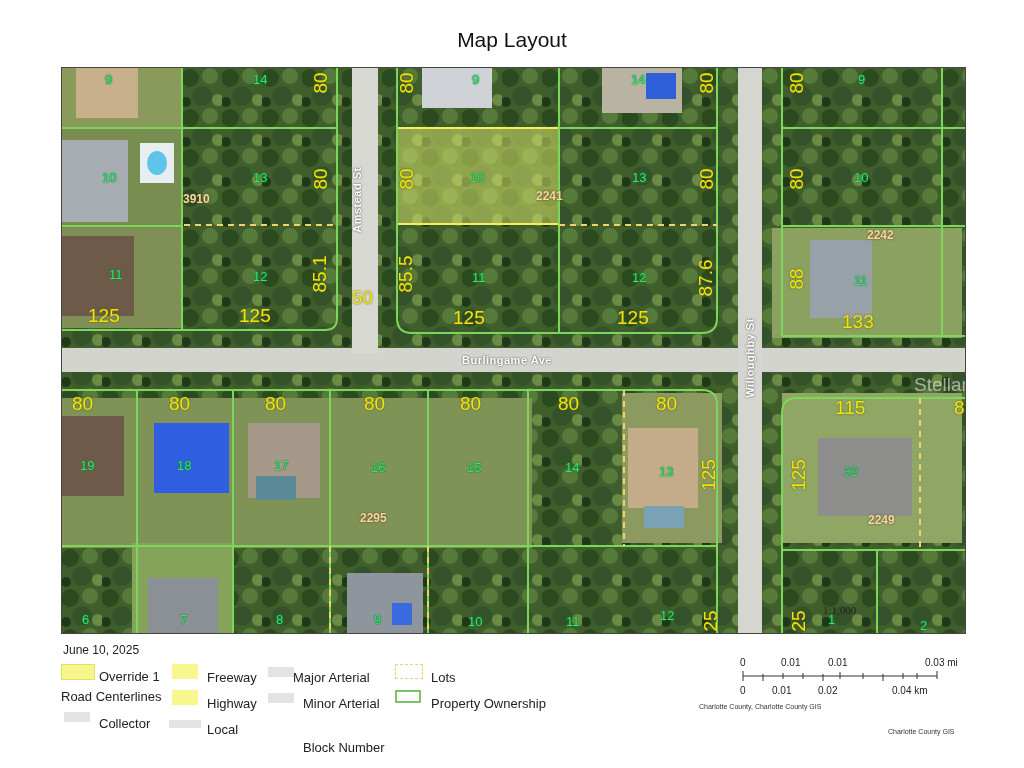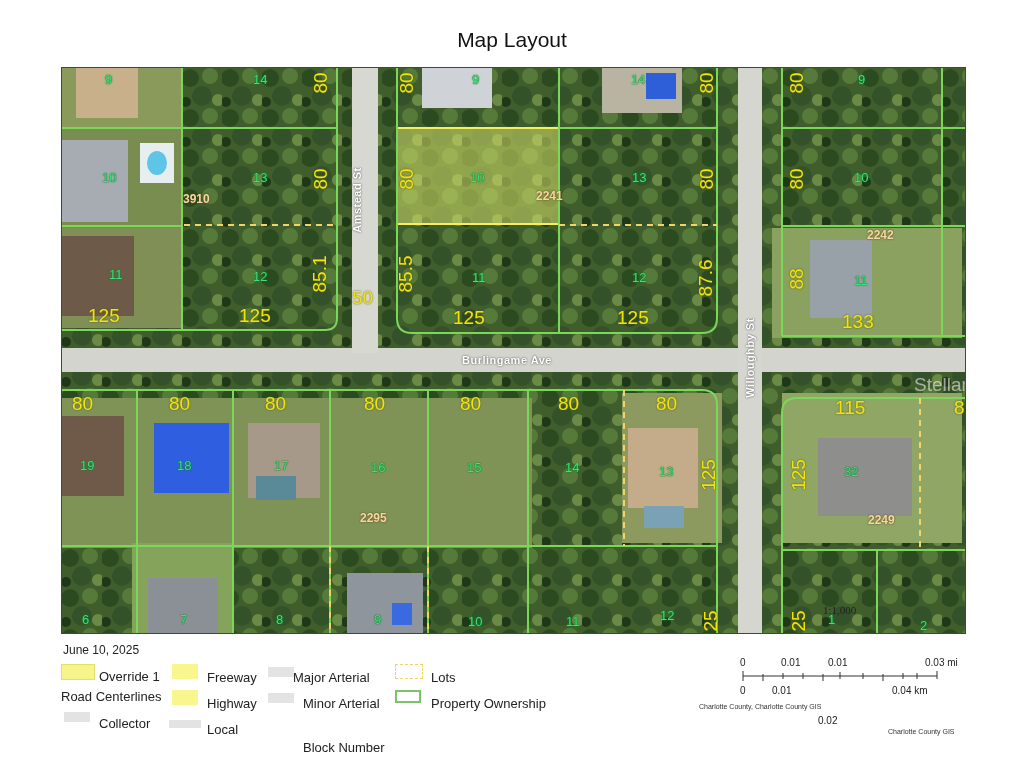--- a/index.html
+++ b/index.html
@@ -228,16 +228,16 @@
     <line x1="100" y1="2" x2="100" y2="9"></line>
     <line x1="123" y1="3" x2="123" y2="9"></line>
     <line x1="143" y1="4" x2="143" y2="11"></line>
     <line x1="163" y1="3" x2="163" y2="9"></line>
     <line x1="177" y1="3" x2="177" y2="9"></line>
     <line x1="197" y1="1" x2="197" y2="9"></line>
   </g>
 </svg>
 <div class="scale" style="left:740px;top:685px;">0</div>
 <div class="scale" style="left:772px;top:685px;">0.01</div>
-<div class="scale" style="left:812px;top:715px;padding-left:6px;">0.02</div>
+<div class="scale" style="left:812px;top:685px;padding-left:6px;">0.02</div>
 <div class="scale" style="left:892px;top:685px;">0.04 km</div>
 <div class="credit" style="left:699px;top:703px;">Charlotte County, Charlotte County GIS</div>
 <div class="credit" style="left:888px;top:728px;">Charlotte County GIS</div>
 
 </body></html>

